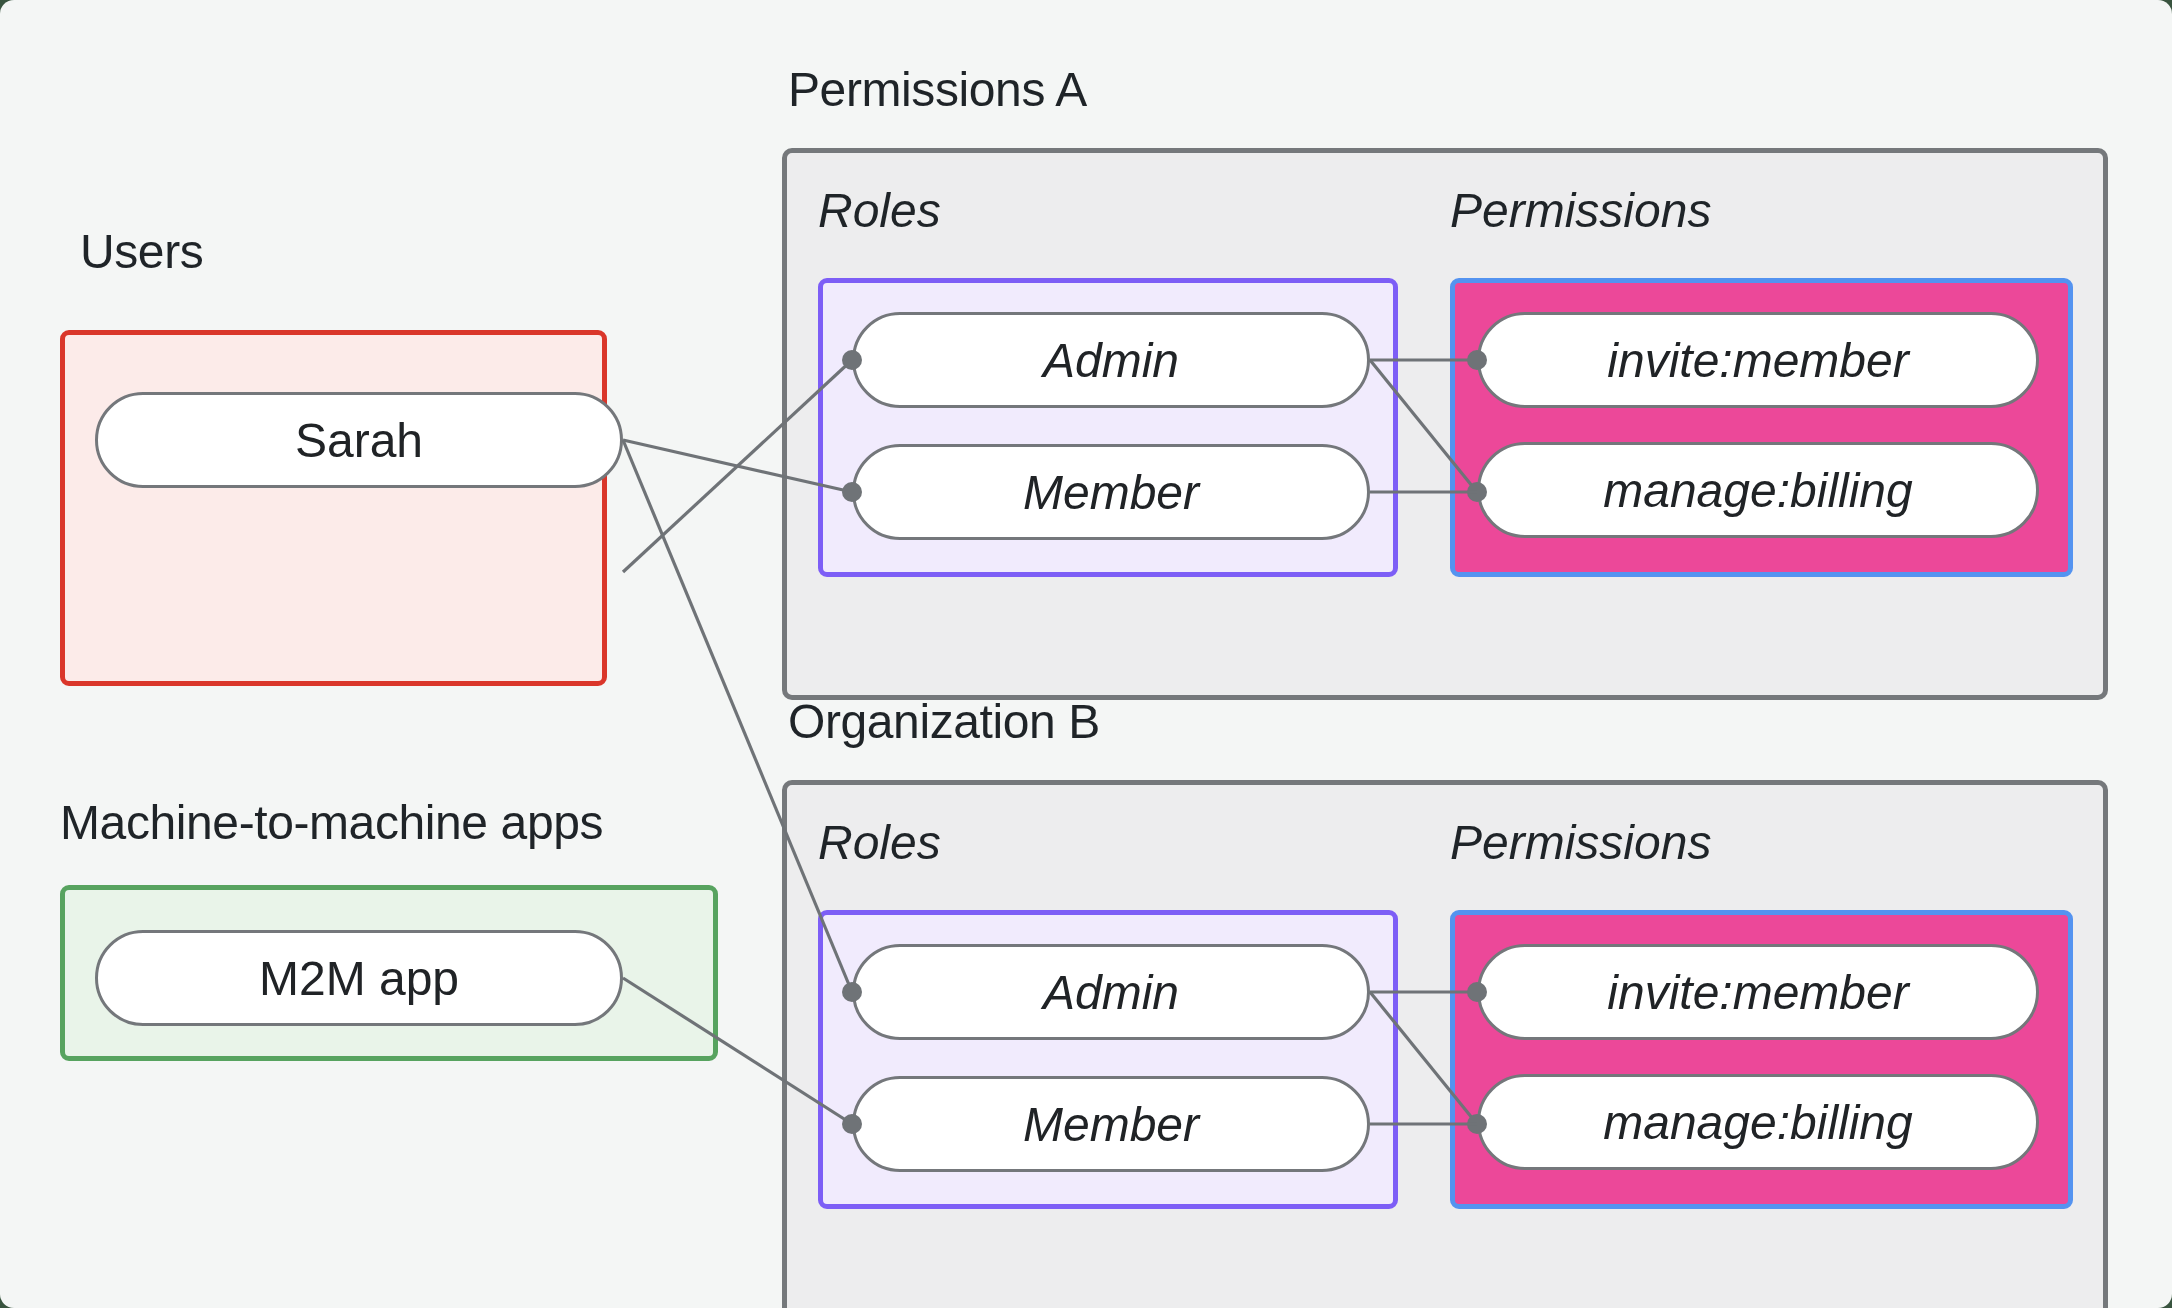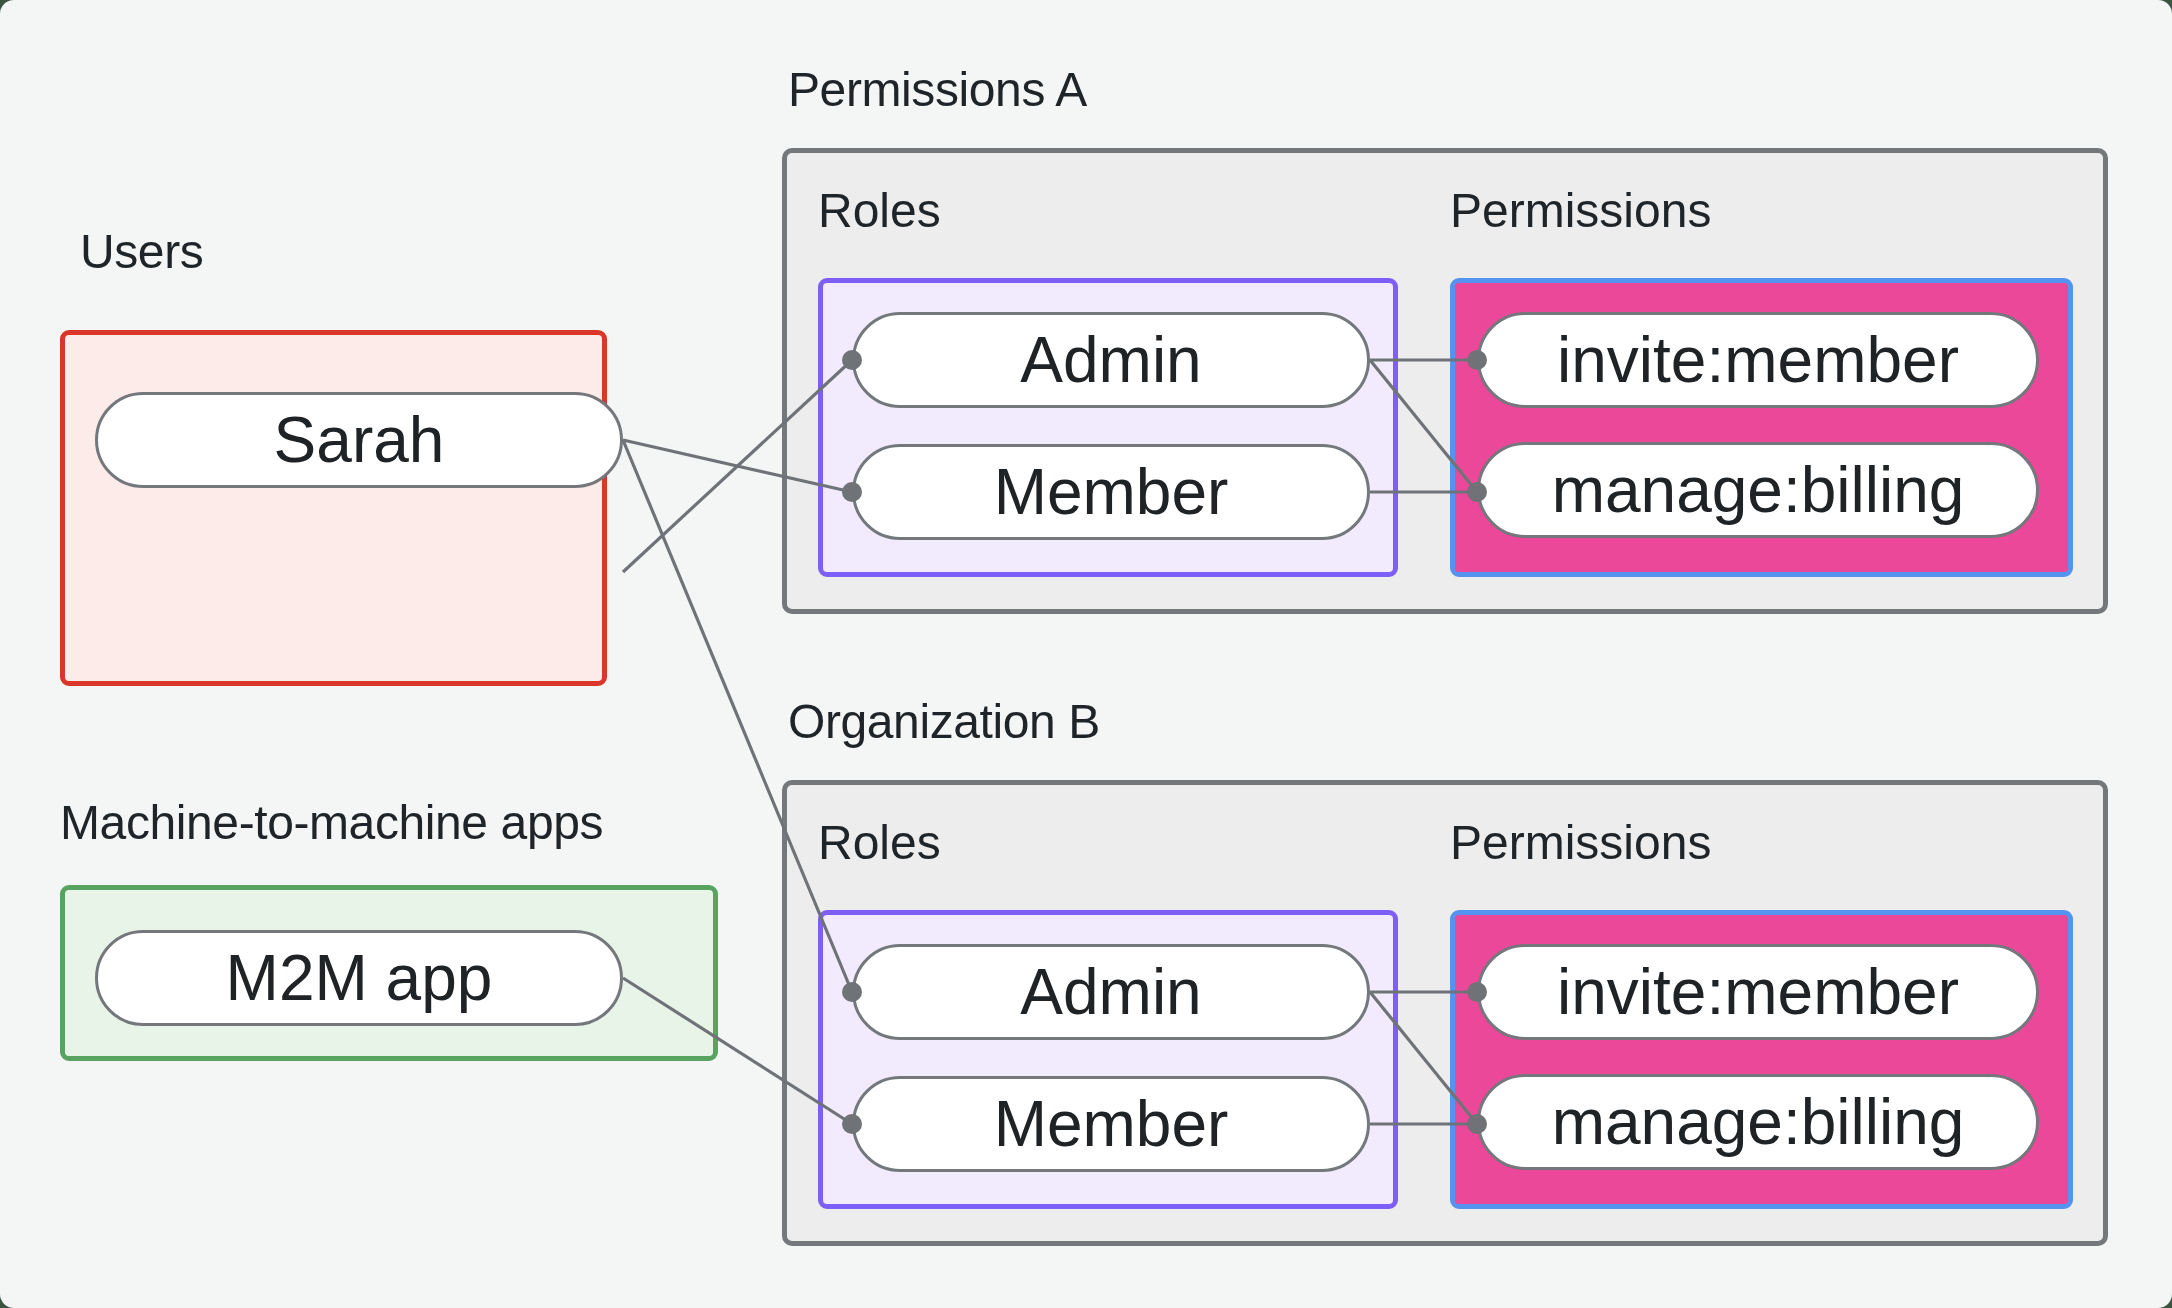--- a/index.html
+++ b/index.html
@@ -26,23 +26,24 @@
   .box { position: absolute; box-sizing: border-box; }
   .users-box {
     left: 60px; top: 330px; width: 547px; height: 356px;
     background: #fcebe9; border: 5px solid #da362a; border-radius: 9px;
   }
   .m2m-box {
     left: 60px; top: 885px; width: 658px; height: 176px;
     background: #e9f4e9; border: 5px solid #57a35f; border-radius: 9px;
   }
   .org-box {
-    position: absolute; left: 782px; width: 1326px; height: 466px;
+    position: absolute; left: 782px; width: 1326px; height: 552px;
     background: #ededee; border: 5px solid #75787b; border-radius: 10px;
     box-sizing: border-box;
+    font-style: italic;
   }
   #org-a { top: 148px; }
   #org-b { top: 780px; }
   .inner-label {
     position: absolute;
     font-size: 48px; font-weight: 500; color: #1f2428;
   }
   .roles-label { left: 31px; top: 30px; }
   .perms-label { left: 663px; top: 30px; }
   .roles-box {
@@ -55,21 +56,21 @@
     background: #ec4899; border: 5px solid #5493f0; border-radius: 9px;
     box-sizing: border-box;
   }
   .pill {
     position: absolute;
     background: #ffffff;
     border: 3px solid #74777b;
     border-radius: 48px;
     box-sizing: border-box;
     display: flex; align-items: center; justify-content: center;
-    font-size: 64px; font-weight: 400; color: #202326;
+    font-size: 48px; font-weight: 400; color: #202326;
     white-space: nowrap;
   }
   .user-pill-1 { left: 30px; top: 57px;  width: 528px; height: 96px; }
   .user-pill-2 { left: 30px; top: 189px; width: 528px; height: 96px; }
   .m2m-pill    { left: 30px; top: 40px;  width: 528px; height: 96px; }
   .role-pill-1 { left: 29px; top: 29px;  width: 518px; height: 96px; }
   .role-pill-2 { left: 29px; top: 161px; width: 518px; height: 96px; }
   .perm-pill-1 { left: 22px; top: 29px;  width: 562px; height: 96px; }
   .perm-pill-2 { left: 22px; top: 159px; width: 562px; height: 96px; }
   #connector-svg {

